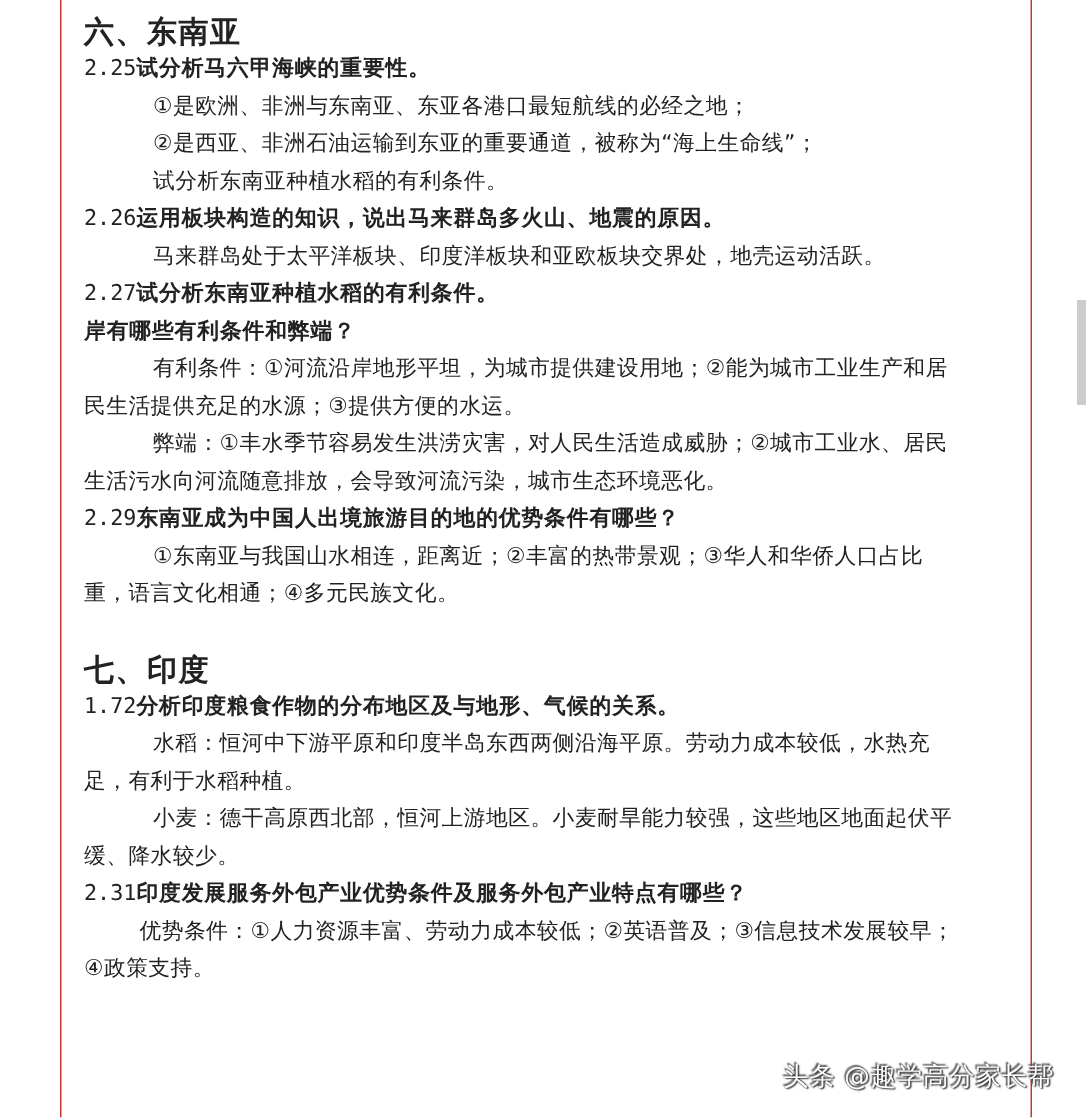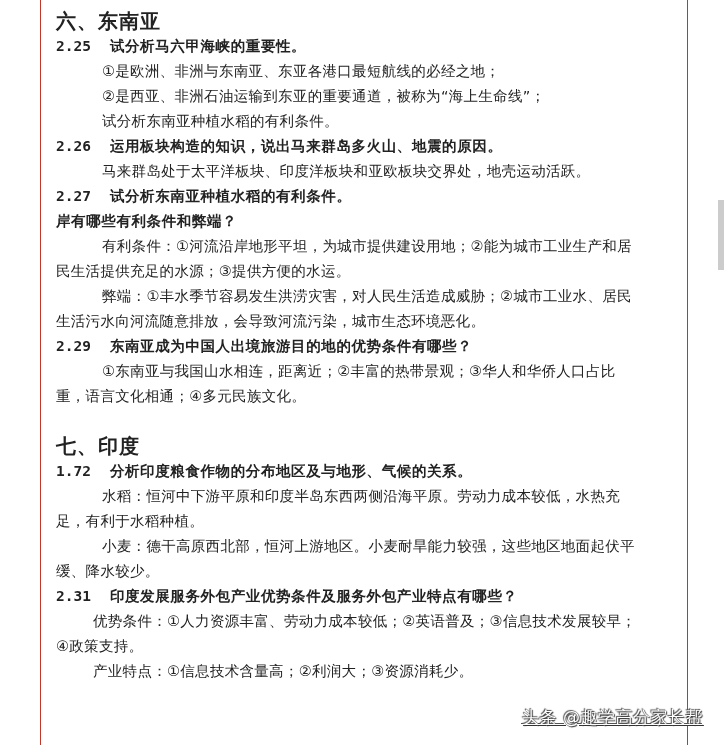--- a/index.html
+++ b/index.html
@@ -43,22 +43,22 @@
     font-size: 20px;
     letter-spacing: 1px;
   }
   .question {
     font-weight: bold;
     font-size: 14.5px;
     letter-spacing: 0.6px;
   }
   .qnum {
     font-family: "DejaVu Sans Mono", monospace;
-    font-weight: bold;
-    margin-right: 19px;
+    font-weight: normal;
+    margin-right: 0;
     letter-spacing: 0;
   }
   .indent { padding-left: 46px; }
   .indent-sm { padding-left: 37px; }
   .wrap { padding-left: 0; }
   .gap { height: 25px; }
   .scrollbar {
     position: absolute;
     left: 718px;
     top: 200px;
@@ -68,21 +68,20 @@
   }
   .watermark {
     position: absolute;
     left: 522px;
     top: 706px;
     font-size: 17px;
     color: #ffffff;
     letter-spacing: 0.5px;
     text-shadow: 0 0 1px #333, 1px 1px 1px #333, -1px -1px 1px #555;
     white-space: nowrap;
-    text-decoration: underline;
   }
 </style>
 </head>
 <body>
 
 <div class="page-frame"></div>
 
 <div class="content">
 
   <div class="line section-title">六、东南亚</div>
@@ -113,18 +112,17 @@
 
   <div class="line question"><span class="qnum">1.72</span><span>分析印度粮食作物的分布地区及与地形、气候的关系。</span></div>
   <div class="line indent">水稻：恒河中下游平原和印度半岛东西两侧沿海平原。劳动力成本较低，水热充</div>
   <div class="line wrap">足，有利于水稻种植。</div>
   <div class="line indent">小麦：德干高原西北部，恒河上游地区。小麦耐旱能力较强，这些地区地面起伏平</div>
   <div class="line wrap">缓、降水较少。</div>
 
   <div class="line question"><span class="qnum">2.31</span><span>印度发展服务外包产业优势条件及服务外包产业特点有哪些？</span></div>
   <div class="line indent-sm">优势条件：①人力资源丰富、劳动力成本较低；②英语普及；③信息技术发展较早；</div>
   <div class="line wrap">④政策支持。</div>
-  <div class="line indent-sm">产业特点：①信息技术含量高；②利润大；③资源消耗少。</div>
 </div>
 
 <div class="scrollbar"></div>
 
 <div class="watermark">头条 @趣学高分家长帮</div>
 
 </body></html>

